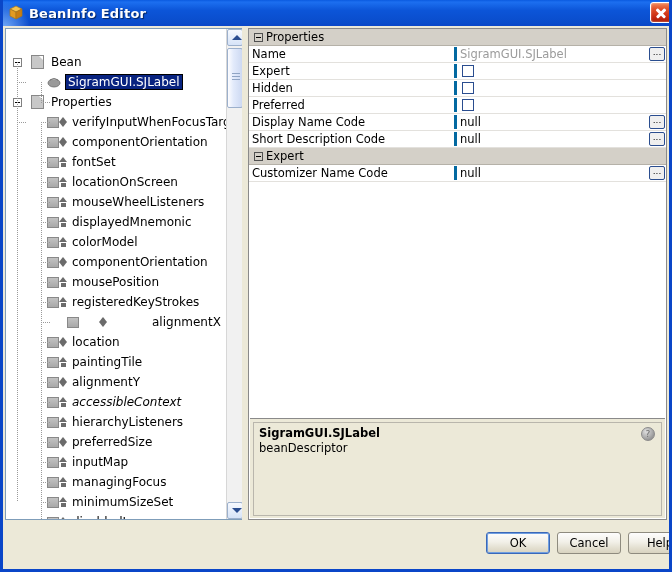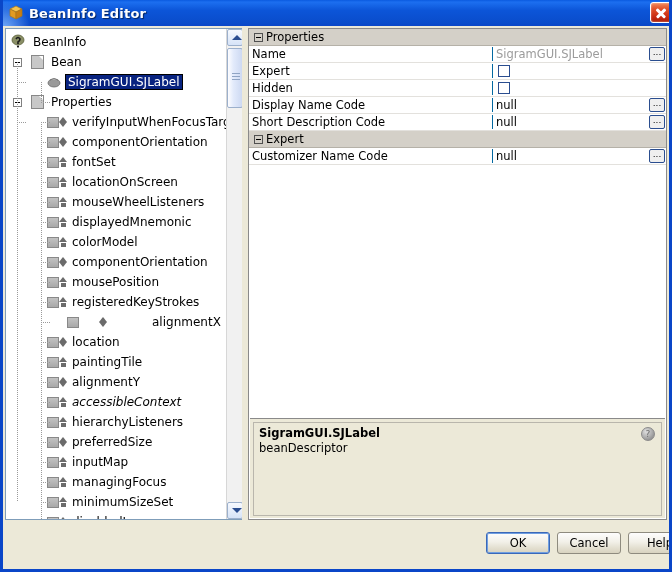--- a/index.html
+++ b/index.html
@@ -212,23 +212,23 @@
   .prow {
     position: relative; height: 17px;
     border-bottom: 1px solid #e3e1dd;
     display: flex; align-items: center;
     font-size: 11.5px; color: #000;
   }
   .prow.group {
     background: #d4d0c8; border-bottom: 1px solid #b5b1a8;
   }
   .prow .pname {
-    width: 244px; flex: none; padding-left: 3px;
+    width: 208px; flex: none; padding-left: 3px;
     overflow: hidden; white-space: nowrap;
-    border-right: 1px solid #0369a1;
+    border-right: 3px solid #0369a1;
   }
   .prow.group .pname {
     display: flex; align-items: center; gap: 3px;
     border-right: none; width: auto;
   }
   .grp-exp {
     width: 9px; height: 9px; border: 1px solid #505050;
     background: #d4d0c8; position: relative; flex: none;
     margin-left: 2px;
   }
@@ -319,29 +319,20 @@
     <div id="close-btn">
       <div class="x1"></div>
       <div class="x2"></div>
     </div>
   </div>
 
   <div id="content">
 
     <div id="tree-panel">
       <div id="tree-view">
-          <div class="tree-row" style="top: 3px; left: 5px;">
-            <div class="ico-root"><svg width="16" height="16" viewBox="0 0 16 16">
-                <ellipse cx="7" cy="6" rx="6" ry="5" fill="#8a8f66" stroke="#5a5f3a" stroke-width="0.8"></ellipse>
-                <path d="M5 5 Q7 2 9 5 Q9 7 7 8 L7 10" stroke="#1a1a1a" stroke-width="1.6" fill="none"></path>
-                <circle cx="7" cy="12.6" r="1.1" fill="#1a1a1a"></circle>
-              </svg></div>
-            <div style="width: 4px; flex: 0 0 auto;"></div>
-            <span class="tlabel">BeanInfo</span>
-          </div>
           <div class="tree-row" style="top: 23px; left: 7px;">
             <div class="expander"></div>
             <div style="width: 9px; flex: 0 0 auto;"></div>
             <div class="ico-folder"></div>
             <div style="width: 5px; flex: 0 0 auto;"></div>
             <span class="tlabel">Bean</span>
           </div>
           <div class="tree-row" style="top: 43px; left: 31px;">
             <div style="width: 10px; flex: 0 0 auto;"></div>
             <div class="ico-bean"><svg width="15" height="13" viewBox="0 0 15 13">
@@ -629,20 +620,26 @@
               <div class="cbx"></div>
             </div>
           </div>
           <div class="prow">
             <div class="pname">Hidden</div>
             <div class="pval">
               <div class="cbx"></div>
             </div>
           </div>
           <div class="prow">
+            <div class="pname">Preferred</div>
+            <div class="pval">
+              <div class="cbx"></div>
+            </div>
+          </div>
+          <div class="prow">
             <div class="pname">Display Name Code</div>
             <div class="pval">null</div>
             <div class="ellipsis-btn">...</div>
           </div>
           <div class="prow">
             <div class="pname">Short Description Code</div>
             <div class="pval">null</div>
             <div class="ellipsis-btn">...</div>
           </div>
           <div class="prow group">

